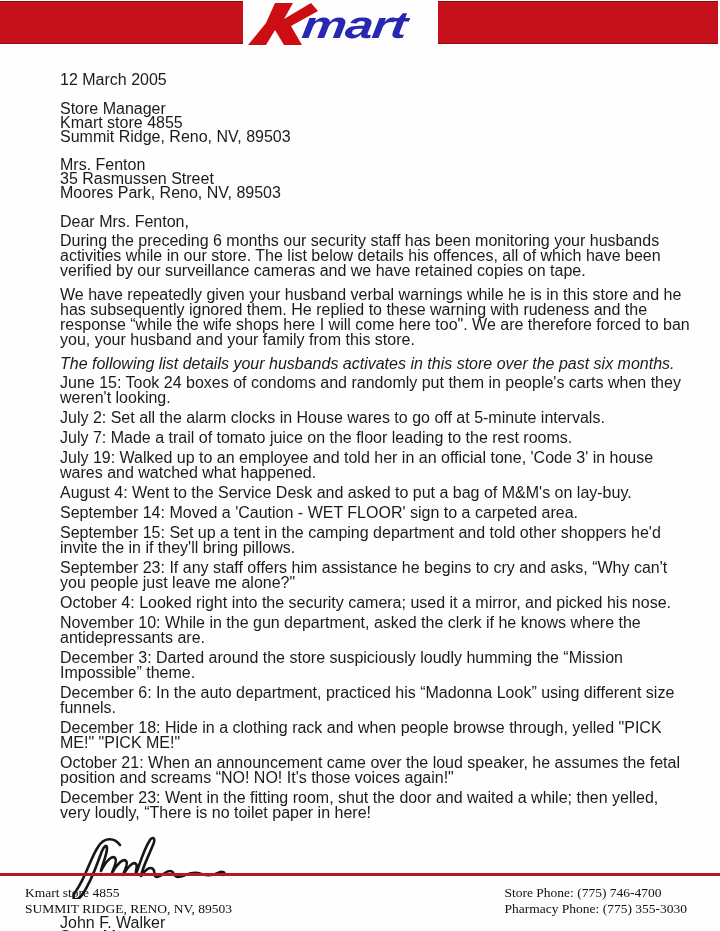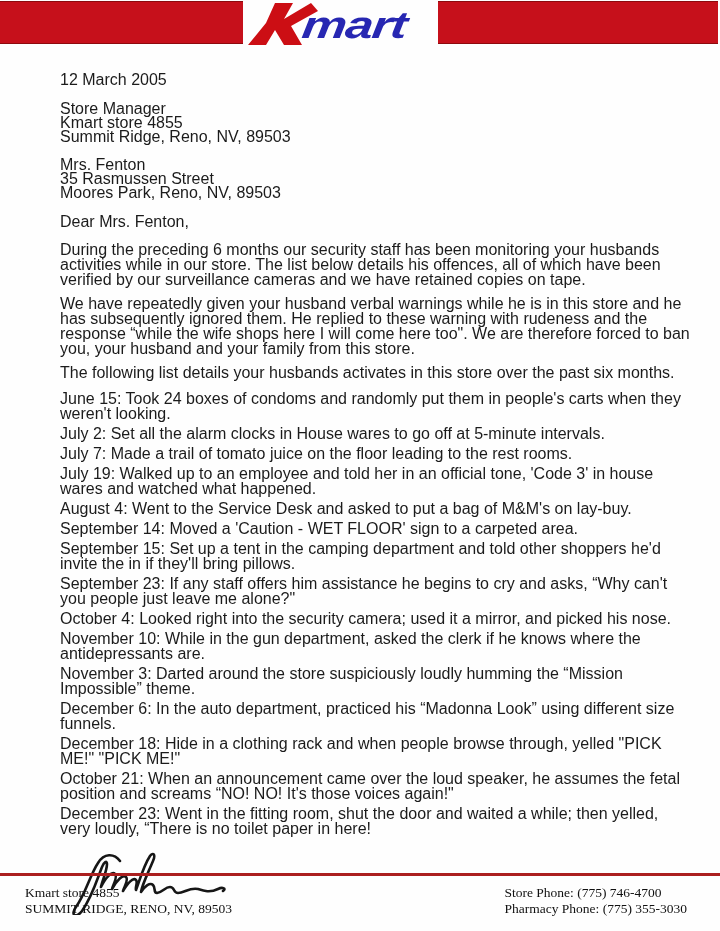--- a/index.html
+++ b/index.html
@@ -26,23 +26,23 @@
     color:#2727b2;
     transform:scaleX(1.32) skewX(-6deg);
     transform-origin:left bottom;
     white-space:nowrap;
   }
   
   .content{position:absolute;left:60px;top:66px;width:632px;font-size:16px;}
   .date-line{margin:6px 0 15px 0;line-height:15px;}
   .addr{margin:0 0 14px 0;}
   .addr p{margin:0;line-height:14px;}
-  .salutation{margin:0 0 13px 0;line-height:15px;}
+  .salutation{margin:0 0 4px 0;line-height:15px;}
   .para{margin:0 0 9px 0;line-height:15px;}
-  .para.list-intro{margin-bottom:11px;}
+  .para.list-intro{margin-bottom:4px;font-style:italic;}
   .incident{margin:0 0 5px 0;line-height:15px;}
   
   .sig-block{margin-top:13px;}
   .sig-svg{display:block;margin-left:6px;}
   .sig-name p{margin:0;line-height:14px;}
   .sig-name{margin-top:17px;}
   
   .footer-rule{position:absolute;left:0;top:873px;width:720px;height:3px;background:#ab1f1f;}
   .footer{
     position:absolute;left:25px;top:885px;width:662px;
@@ -99,21 +99,21 @@
     <p class="incident">June 15: Took 24 boxes of condoms and randomly put them in people's carts when they weren't looking.</p>
         <p class="incident">July 2: Set all the alarm clocks in House wares to go off at 5-minute intervals.</p>
         <p class="incident">July 7: Made a trail of tomato juice on the floor leading to the rest rooms.</p>
         <p class="incident">July 19: Walked up to an employee and told her in an official tone, 'Code 3' in house wares and watched what happened.</p>
         <p class="incident">August 4: Went to the Service Desk and asked to put a bag of M&amp;M's on lay-buy.</p>
         <p class="incident">September 14: Moved a 'Caution - WET FLOOR' sign to a carpeted area.</p>
         <p class="incident">September 15: Set up a tent in the camping department and told other shoppers he'd invite the in if they'll bring pillows.</p>
         <p class="incident">September 23: If any staff offers him assistance he begins to cry and asks, “Why can't you people just leave me alone?"</p>
         <p class="incident">October 4: Looked right into the security camera; used it a mirror, and picked his nose.</p>
         <p class="incident">November 10: While in the gun department, asked the clerk if he knows where the antidepressants are.</p>
-        <p class="incident">November 3: Darted around the store suspiciously loudly humming the “Mission Impossible” theme.</p>
+        <p class="incident">December 3: Darted around the store suspiciously loudly humming the “Mission Impossible” theme.</p>
         <p class="incident">December 6: In the auto department, practiced his “Madonna Look” using different size funnels.</p>
         <p class="incident">December 18: Hide in a clothing rack and when people browse through, yelled "PICK ME!" "PICK ME!"</p>
         <p class="incident">October 21: When an announcement came over the loud speaker, he assumes the fetal position and screams “NO! NO! It's those voices again!"</p>
         <p class="incident">December 23: Went in the fitting room, shut the door and waited a while; then yelled, very loudly, “There is no toilet paper in here!</p>
       </div>
 
     <div class="sig-block">
       <svg class="sig-svg" width="172" height="66" viewBox="0 0 172 66" aria-hidden="true">
         <path d="M54,12 C48,4 38,4 32,14 C24,26 20,44 10,58 C4,66 10,70 16,62 C26,48 32,28 36,18 C38,13 41,11 41,15 C41,22 36,32 35,38 C40,28 46,22 49,25 C52,28 47,36 46,40 C51,31 57,25 60,28 C63,31 58,38 57,42 C62,34 67,28 70,31 C72,33 69,39 70,41 C74,30 78,16 84,7 C87,3 90,5 87,12 C82,24 76,36 75,43 C79,37 84,33 87,36 C90,39 87,44 91,44 C97,43 99,38 104,38 C109,38 107,44 112,44 C118,44 124,38 132,40 C138,42 144,44 152,40 C156,38 161,39 157,42" fill="none" stroke="#161616" stroke-width="2.6" stroke-linecap="round" stroke-linejoin="round"></path>
       </svg>

